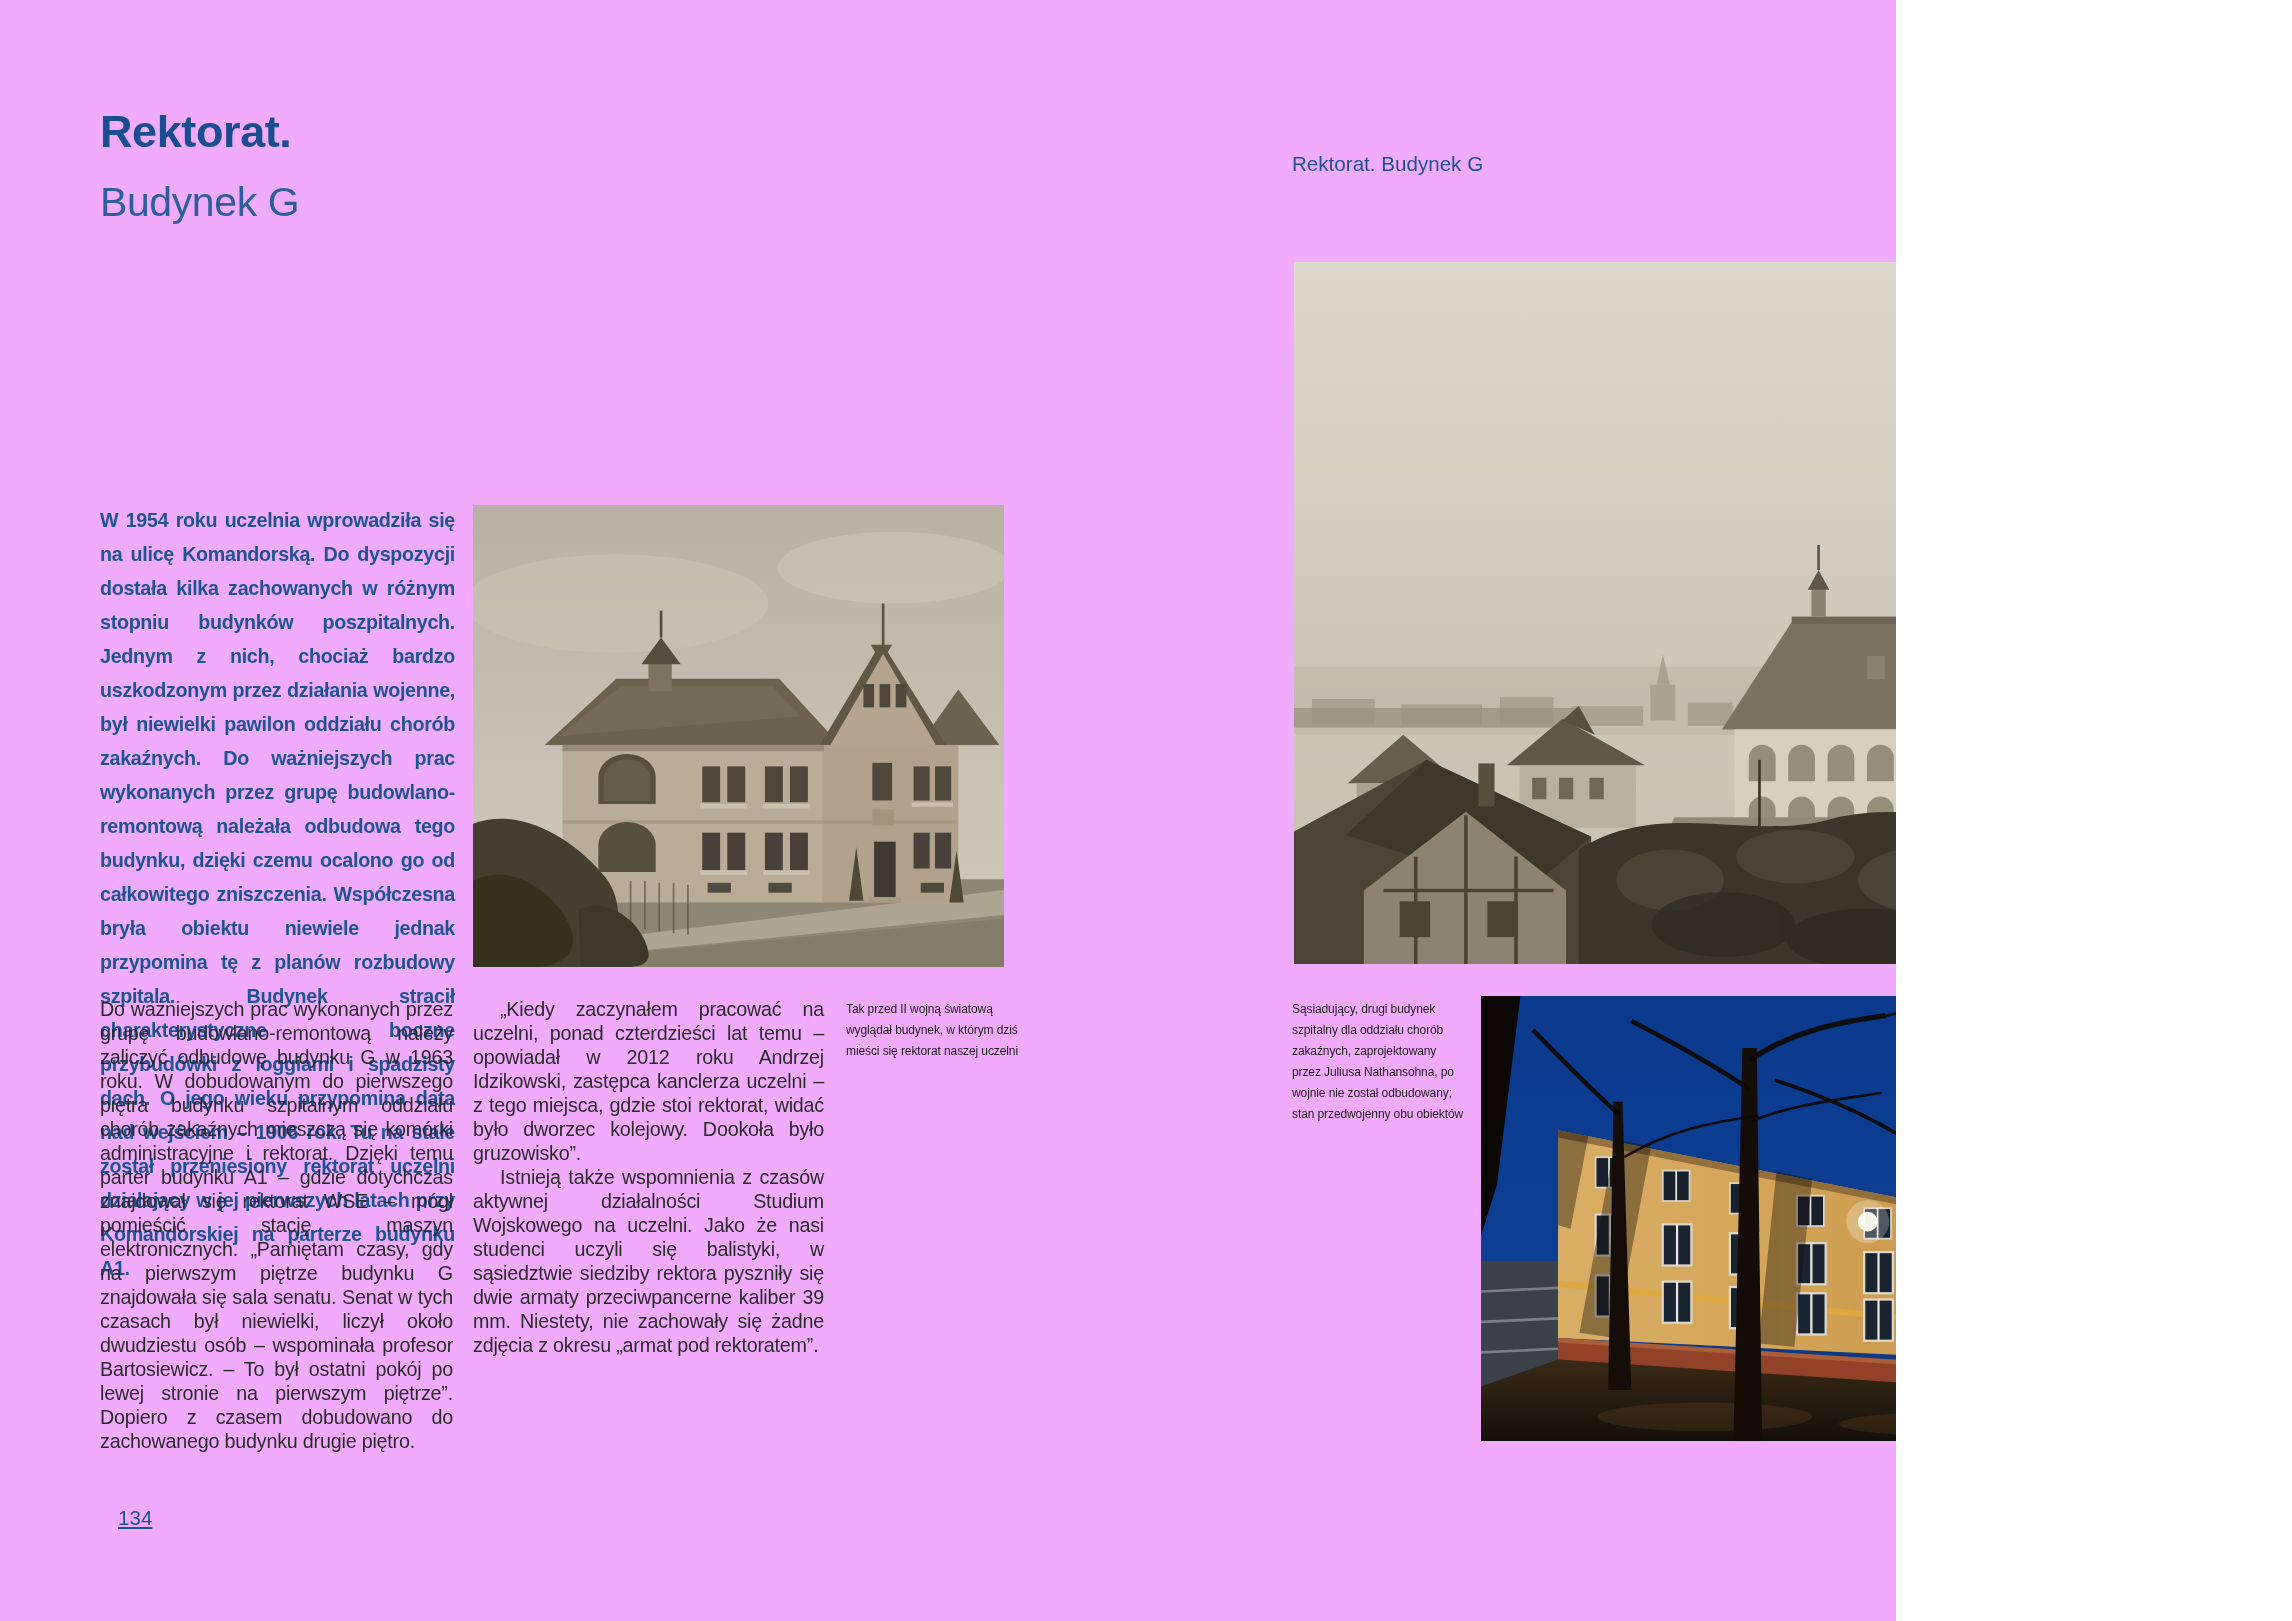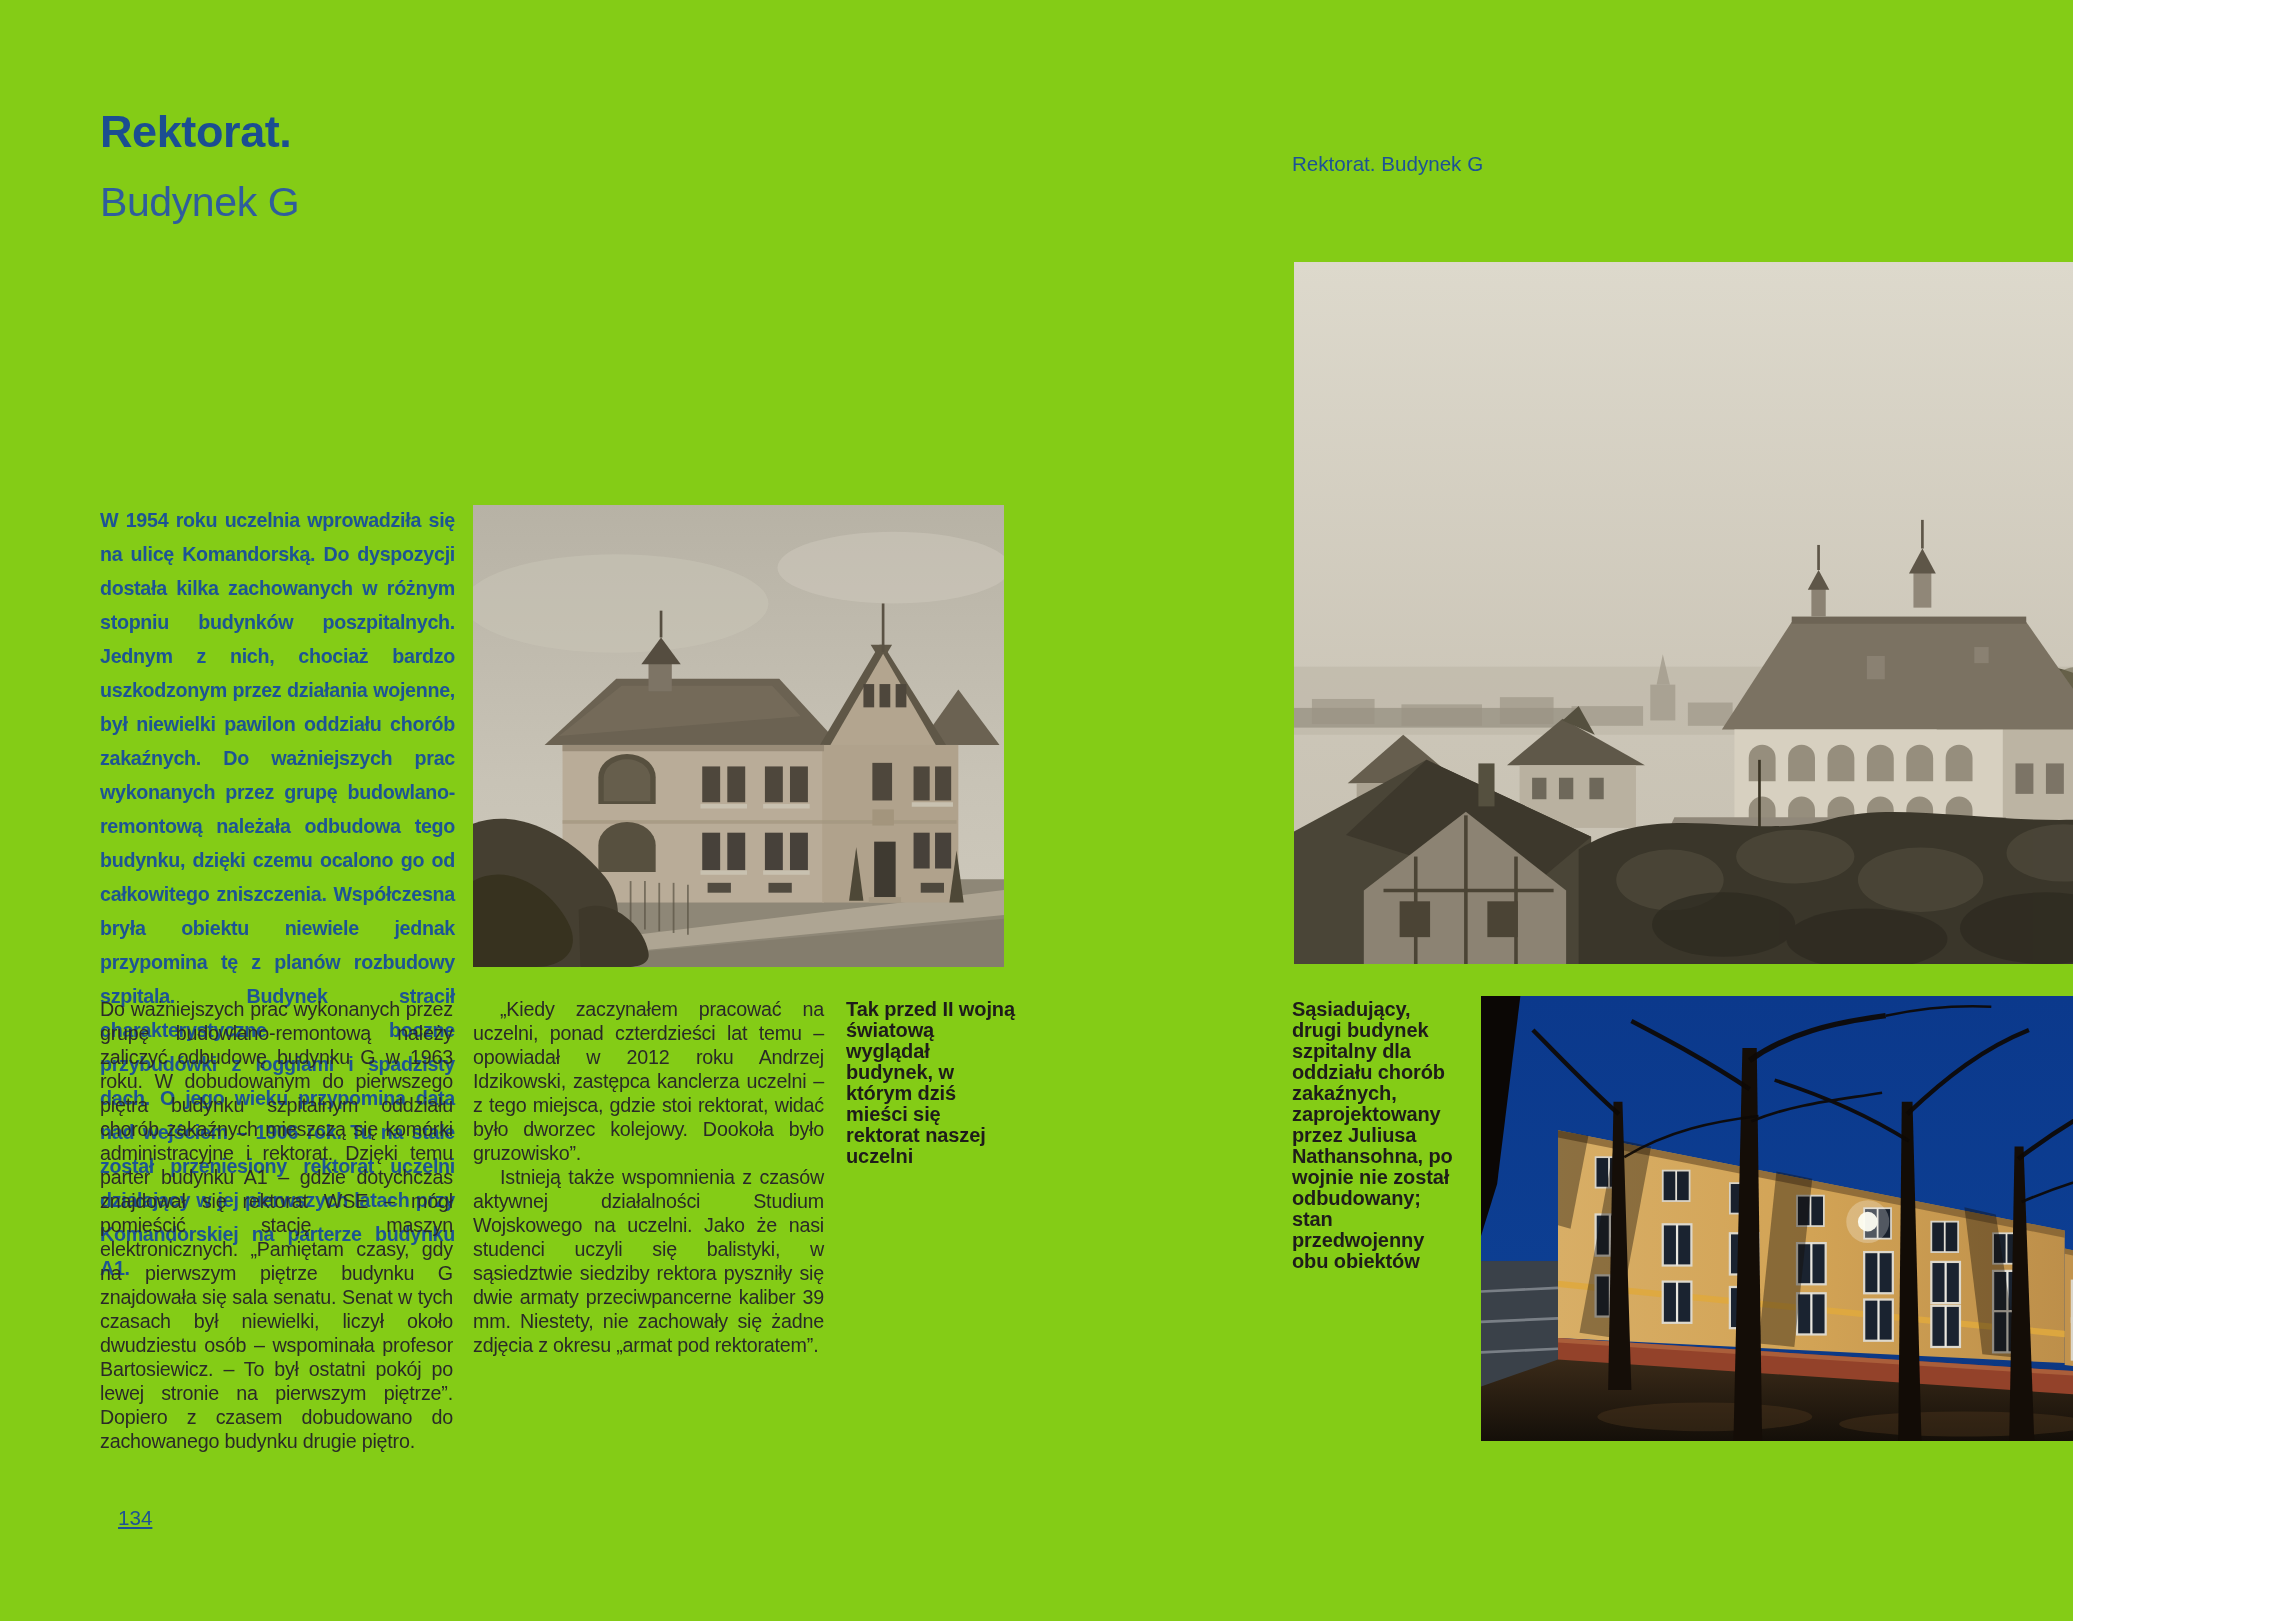--- a/index.html
+++ b/index.html
@@ -1,33 +1,33 @@
 <!DOCTYPE html>
 <html style="font-size:14.3px"><head>
 <meta charset="utf-8">
 <style>
   html,body{margin:0;padding:0;background:#ffffff;}
-  #spread{position:relative;width:2073px;height:1621px;background:#84cc16;overflow:hidden;
+  #spread{position:relative;width:1896px;height:1621px;background:#f0abfc;overflow:hidden;
           font-family:"Liberation Sans","DejaVu Sans",sans-serif;color:#2a2a28;}
   .abs{position:absolute;}
   
   .title-bold{left:100px;top:106px;font-size:45px;font-weight:700;color:#1b4e91;letter-spacing:-0.4px;}
   .title-light{left:100px;top:179px;font-size:41px;font-weight:400;color:#2f5d9d;letter-spacing:-0.4px;}
   
   .lead{left:100px;top:503px;width:355px;font-size:19.7px;font-weight:700;color:#1d5494;
         line-height:34px;text-align:justify;letter-spacing:-0.3px;margin:0;}
   
   .bodycol{top:997px;width:353px;font-size:19.7px;line-height:24px;text-align:justify;
            letter-spacing:-0.2px;color:#2a2a28;}
   .bodycol p{margin:0;}
   .col1{left:100px;}
   .col2{left:473px;width:351px;}
   .col2 p{text-indent:27px;}
   
-  .caption{width:172px;font-size:20px;font-weight:700;line-height:21px;color:#1e1c1a;letter-spacing:-0.1px;}
+  .caption{width:172px;font-size:12px;font-weight:400;line-height:21px;color:#1e1c1a;letter-spacing:-0.1px;}
   .cap1{left:846px;top:999px;}
   .cap2{left:1292px;top:999px;}
   
   .runhead{left:1292px;top:152px;font-size:20.6px;color:#1d5295;}
   .pagenum{top:1506px;font-size:20.6px;color:#1d5295;}
   .pn-left{left:118px;text-decoration:underline;}
   .pn-right{left:2101px;width:99px;text-align:right;}
   
   figure{margin:0;padding:0;}
   .photo{position:absolute;overflow:hidden;}

